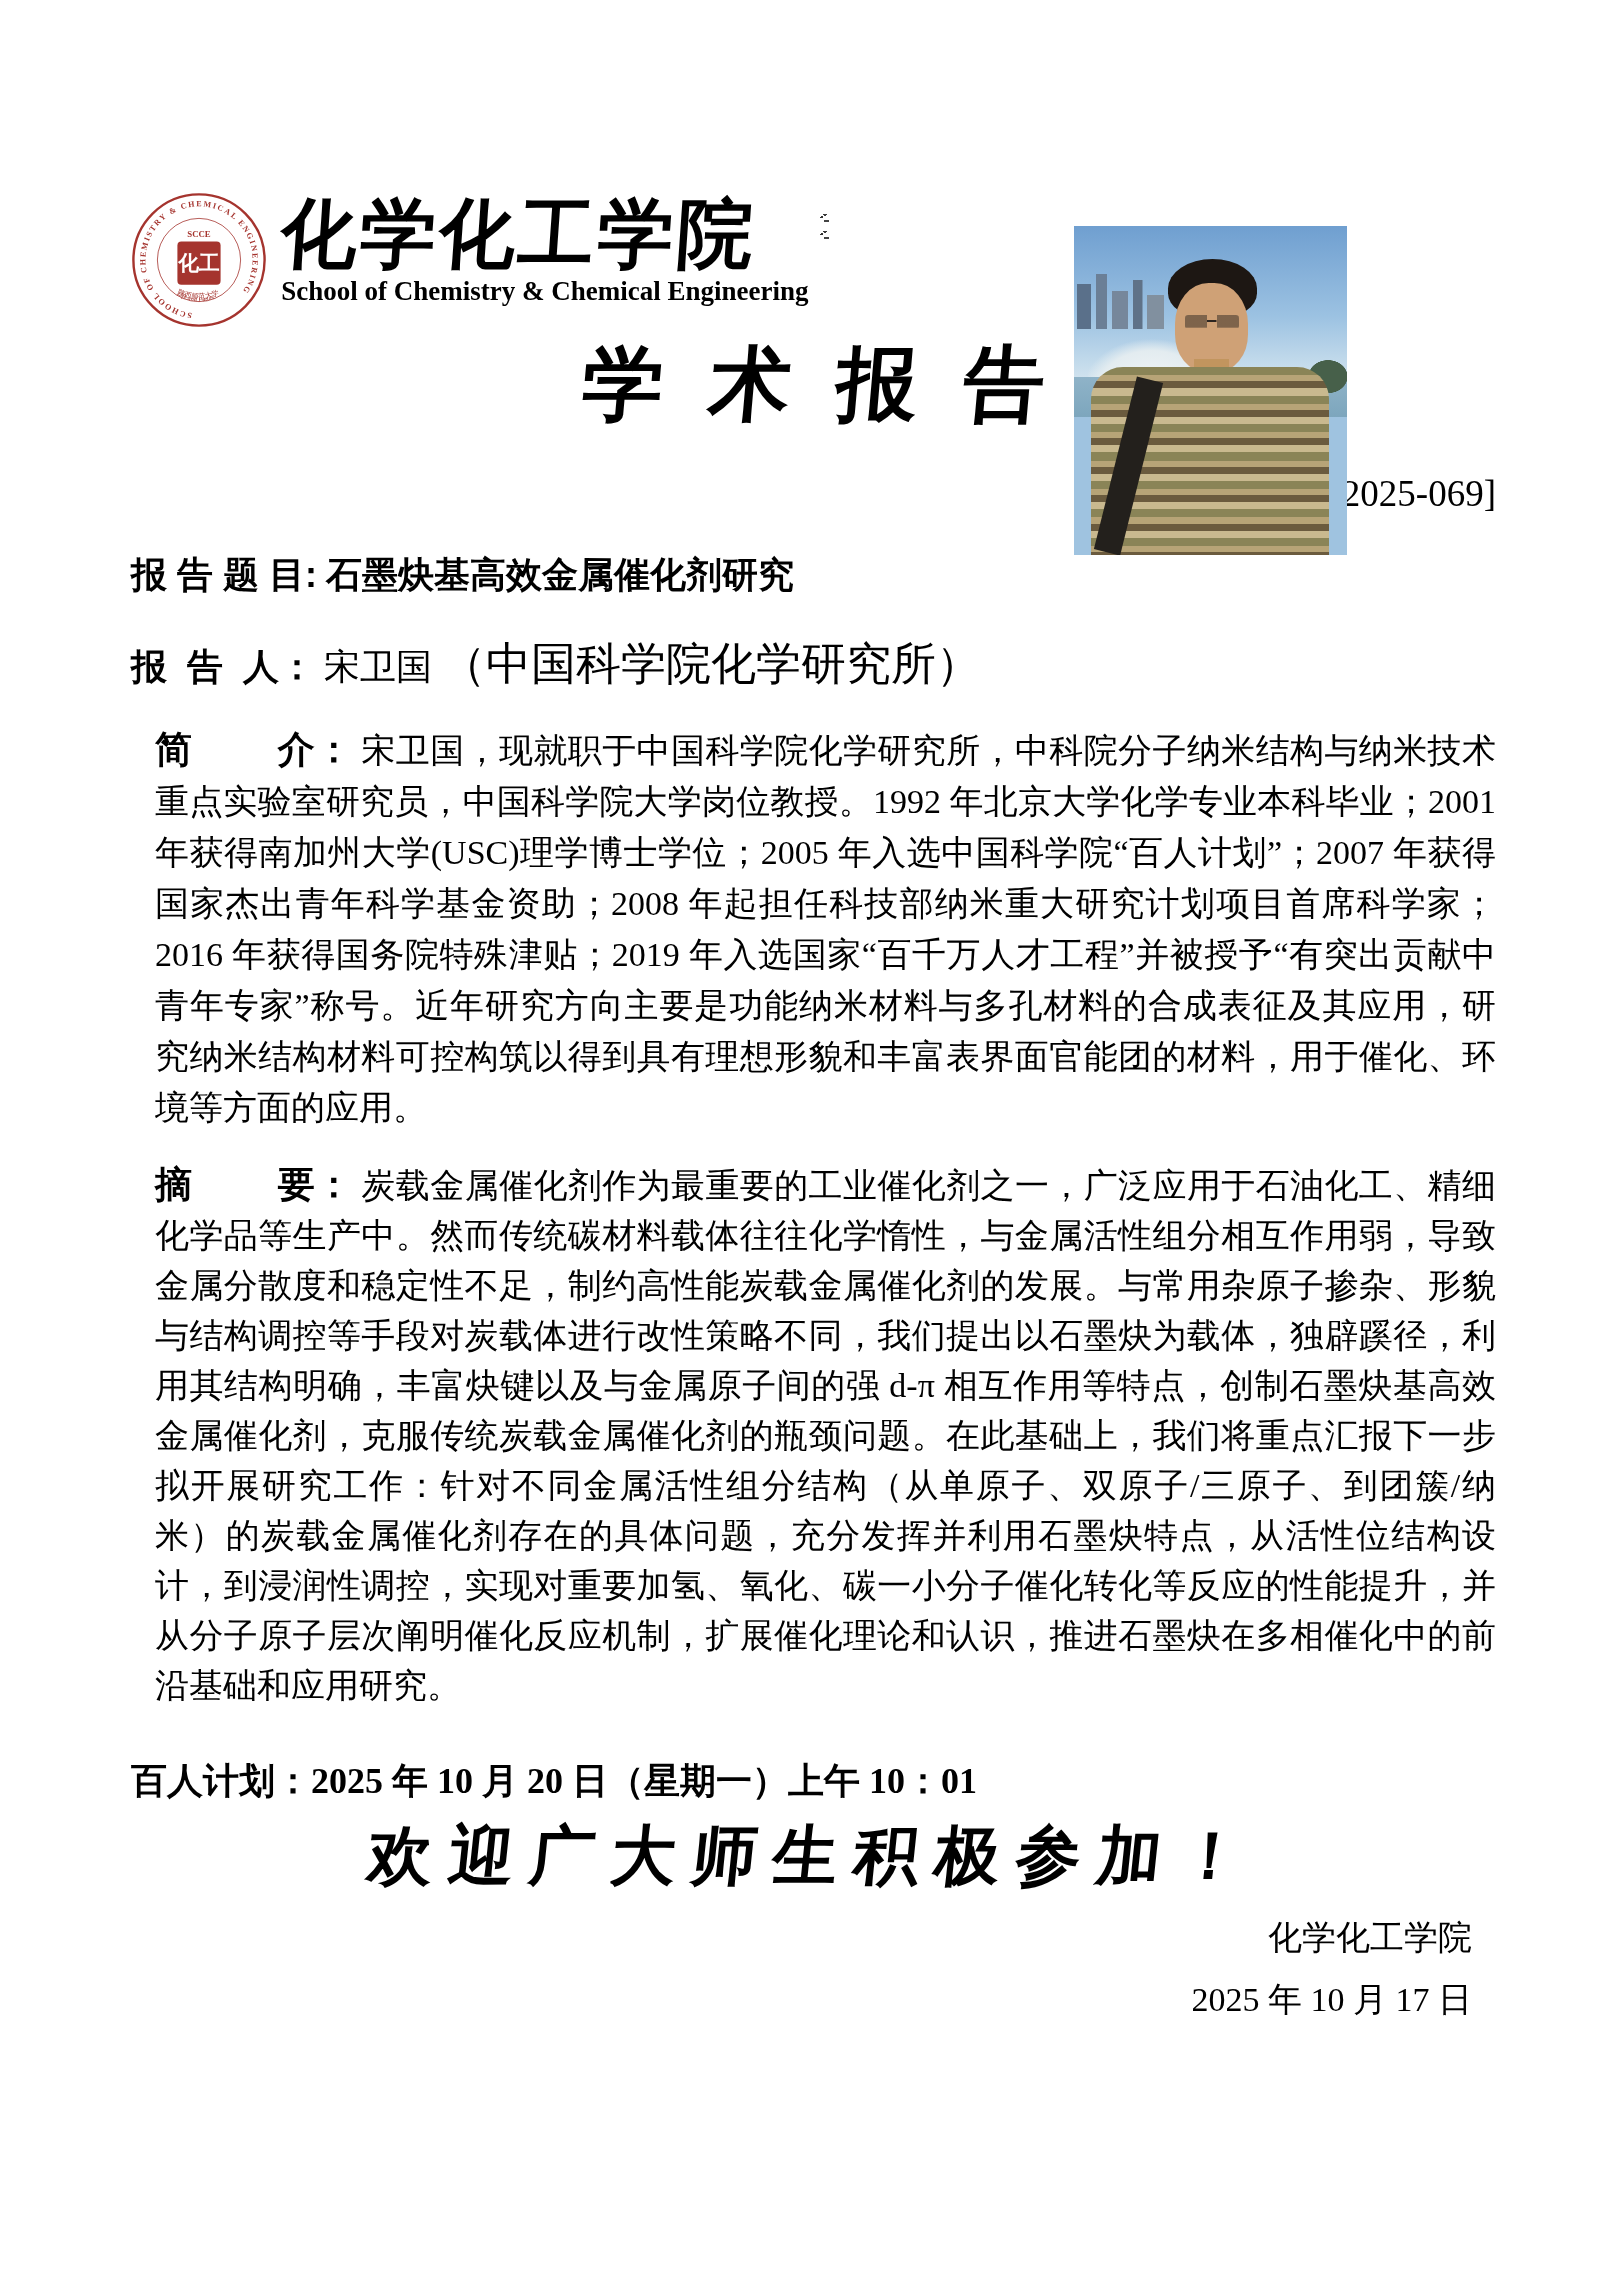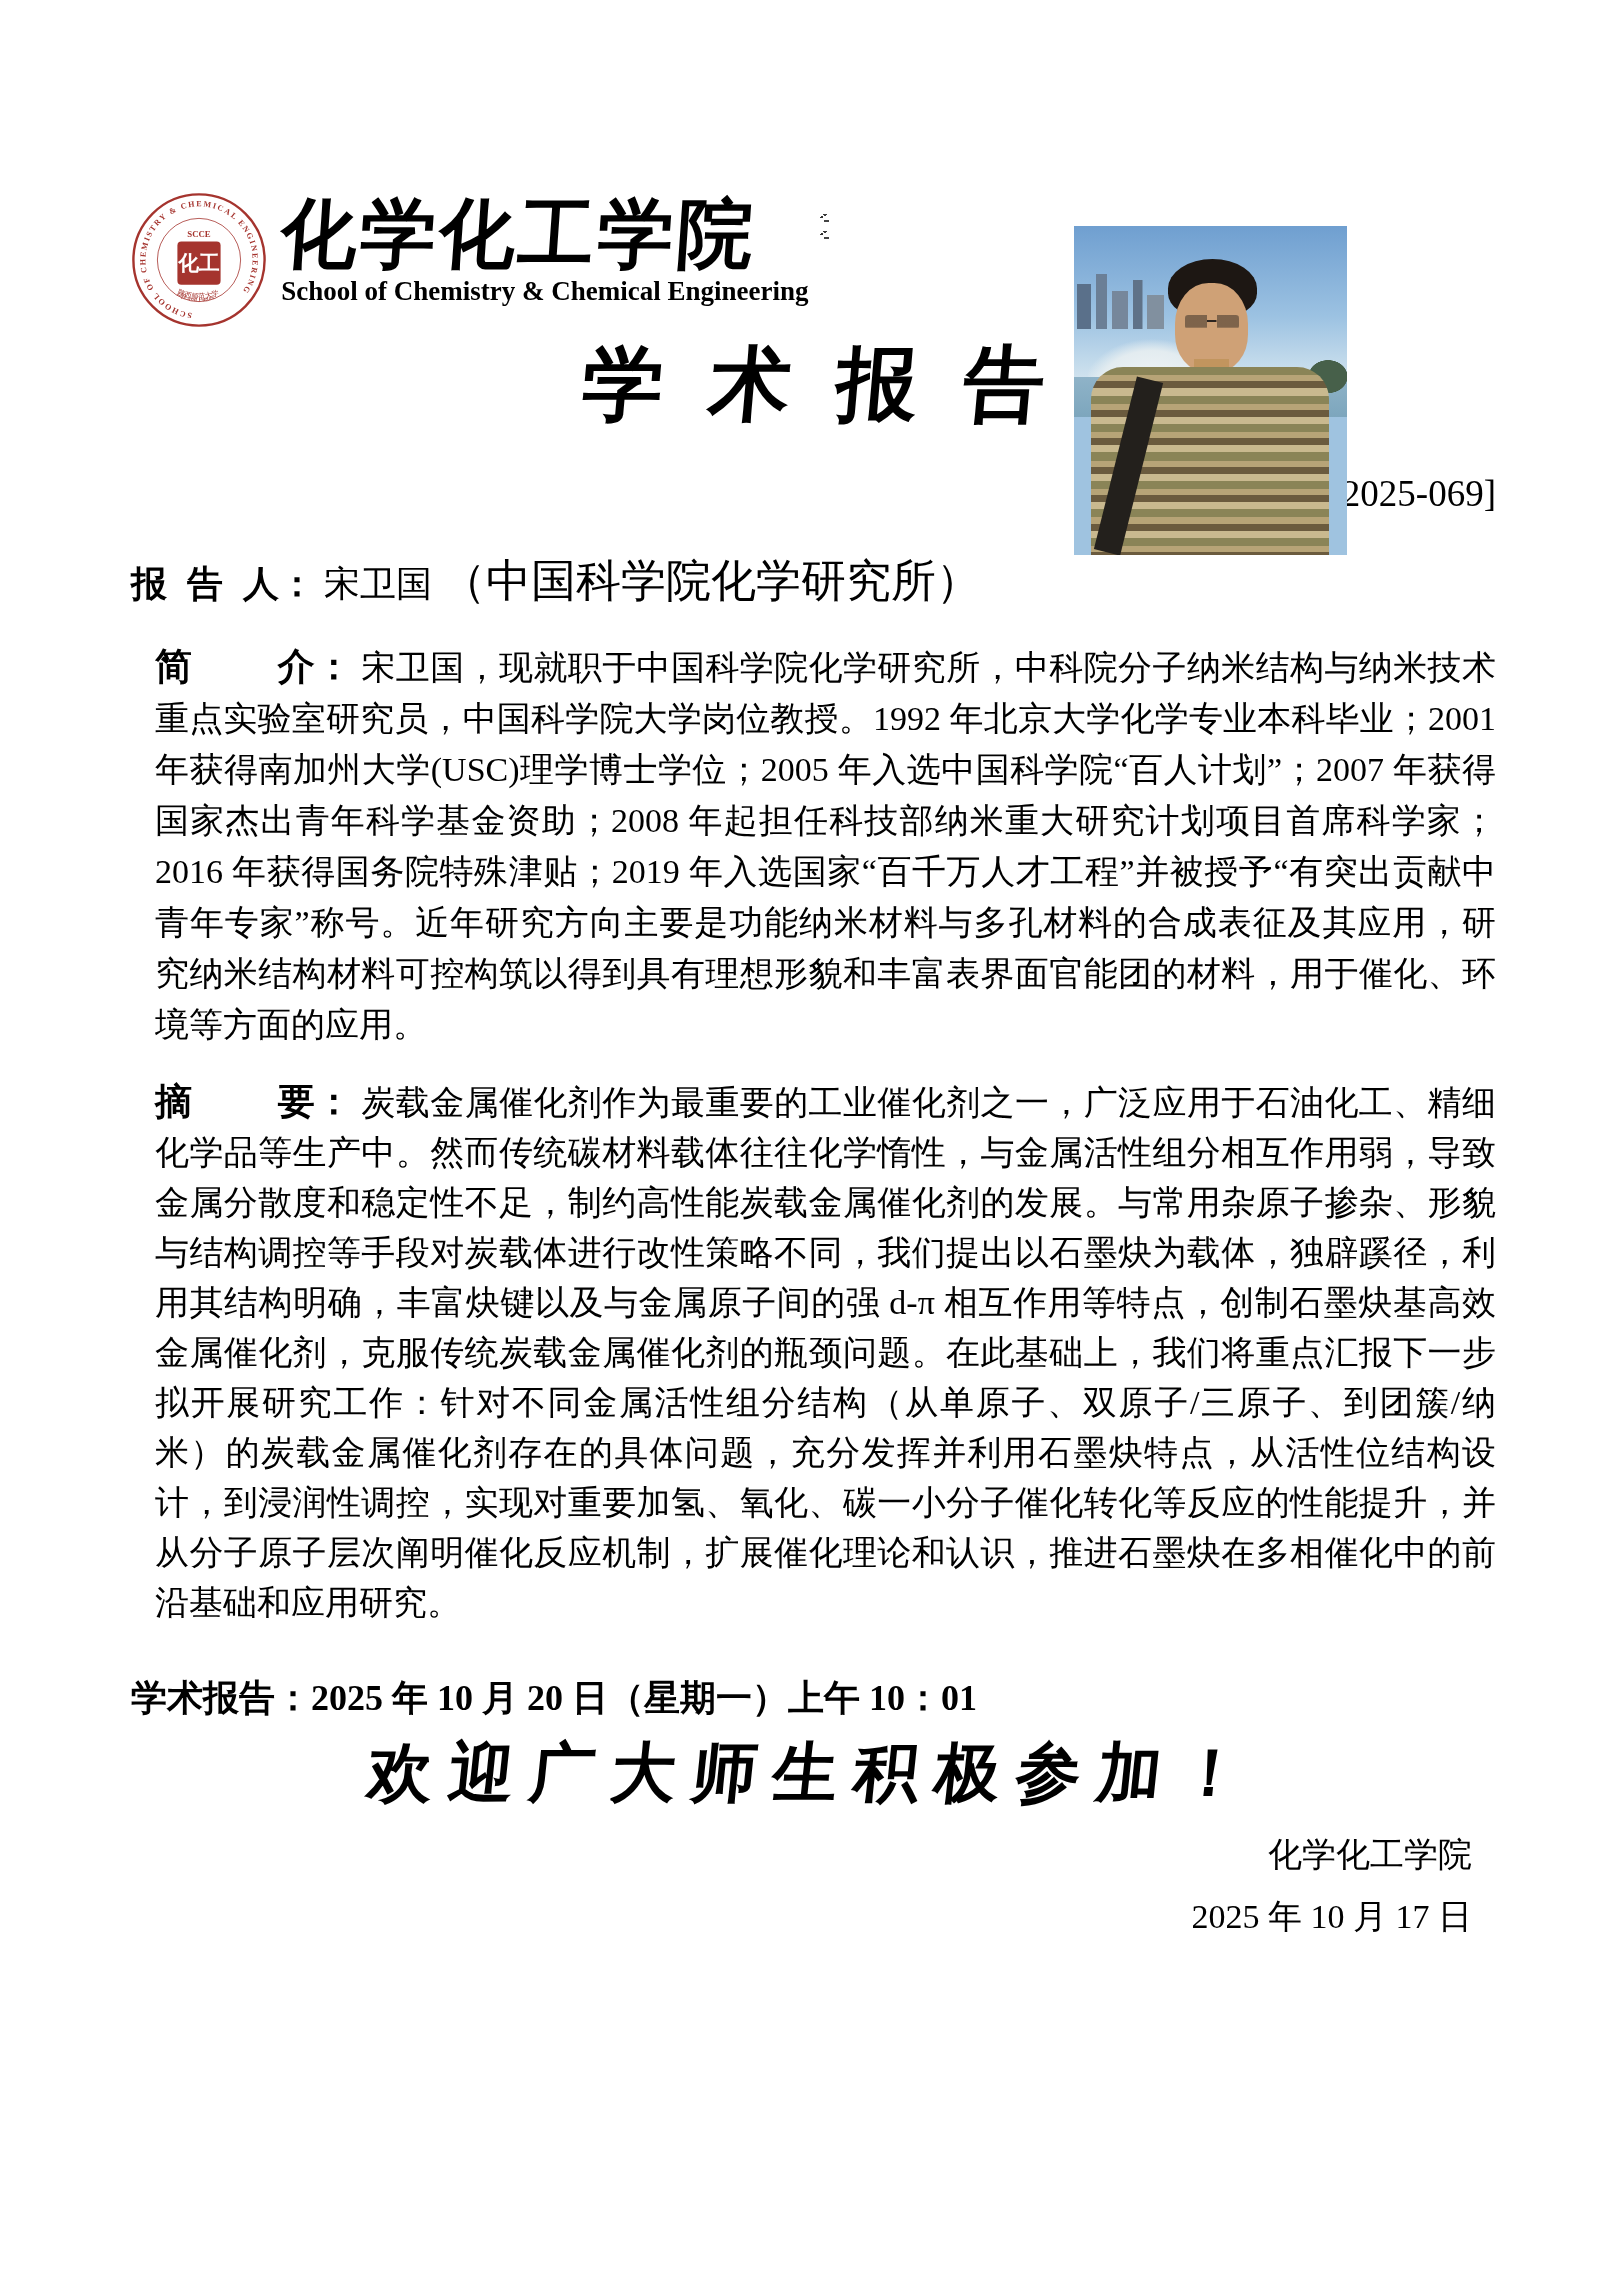--- a/index.html
+++ b/index.html
@@ -168,39 +168,43 @@
       <div class="ph-glasses"></div>
       <div class="ph-neck"></div>
       <div class="ph-sweater"></div>
       <div class="ph-strap"></div>
     </div>
   </div>
 
   <div class="main-title">学术报告</div>
   <div class="issue">[2025-069]</div>
 
+  <div class="line title-line">
+    <span class="t-label">报 告 题 目:</span>
+    <span class="t-value">石墨炔基高效金属催化剂研究</span>
+  </div>
 
   <div class="line speaker-line">
     <span class="s-label">报  告  人：</span>
     <span class="s-name">宋卫国</span>
     <span class="s-aff"> （中国科学院化学研究所）</span>
   </div>
 
   <p class="para bio">
     <span class="plabel">简        介：</span>
     <span>宋卫国，现就职于中国科学院化学研究所，中科院分子纳米结构与纳米技术重点实验室研究员，中国科学院大学岗位教授。1992 年北京大学化学专业本科毕业；2001 年获得南加州大学(USC)理学博士学位；2005 年入选中国科学院“百人计划”；2007 年获得国家杰出青年科学基金资助；2008 年起担任科技部纳米重大研究计划项目首席科学家；2016 年获得国务院特殊津贴；2019 年入选国家“百千万人才工程”并被授予“有突出贡献中青年专家”称号。近年研究方向主要是功能纳米材料与多孔材料的合成表征及其应用，研究纳米结构材料可控构筑以得到具有理想形貌和丰富表界面官能团的材料，用于催化、环境等方面的应用。</span>
   </p>
 
   <p class="para abstract">
     <span class="plabel">摘        要：</span>
     <span>炭载金属催化剂作为最重要的工业催化剂之一，广泛应用于石油化工、精细化学品等生产中。然而传统碳材料载体往往化学惰性，与金属活性组分相互作用弱，导致金属分散度和稳定性不足，制约高性能炭载金属催化剂的发展。与常用杂原子掺杂、形貌与结构调控等手段对炭载体进行改性策略不同，我们提出以石墨炔为载体，独辟蹊径，利用其结构明确，丰富炔键以及与金属原子间的强 d-π 相互作用等特点，创制石墨炔基高效金属催化剂，克服传统炭载金属催化剂的瓶颈问题。在此基础上，我们将重点汇报下一步拟开展研究工作：针对不同金属活性组分结构（从单原子、双原子/三原子、到团簇/纳米）的炭载金属催化剂存在的具体问题，充分发挥并利用石墨炔特点，从活性位结构设计，到浸润性调控，实现对重要加氢、氧化、碳一小分子催化转化等反应的性能提升，并从分子原子层次阐明催化反应机制，扩展催化理论和认识，推进石墨炔在多相催化中的前沿基础和应用研究。</span>
   </p>
 
   <div class="sched time-line">
-    <span>学术报告：</span><span>2025 年 10 月 20 日（星期一）上午 10：01</span>
+    <span>百人计划：</span><span>2025 年 10 月 20 日（星期一）上午 10：01</span>
   </div>
 
   <div class="welcome">欢迎广大师生积极参加！</div>
 
   <div class="sig sig-org">化学化工学院</div>
   <div class="sig sig-date">2025 年 10 月 17 日</div>
 
 </div>
 
 

